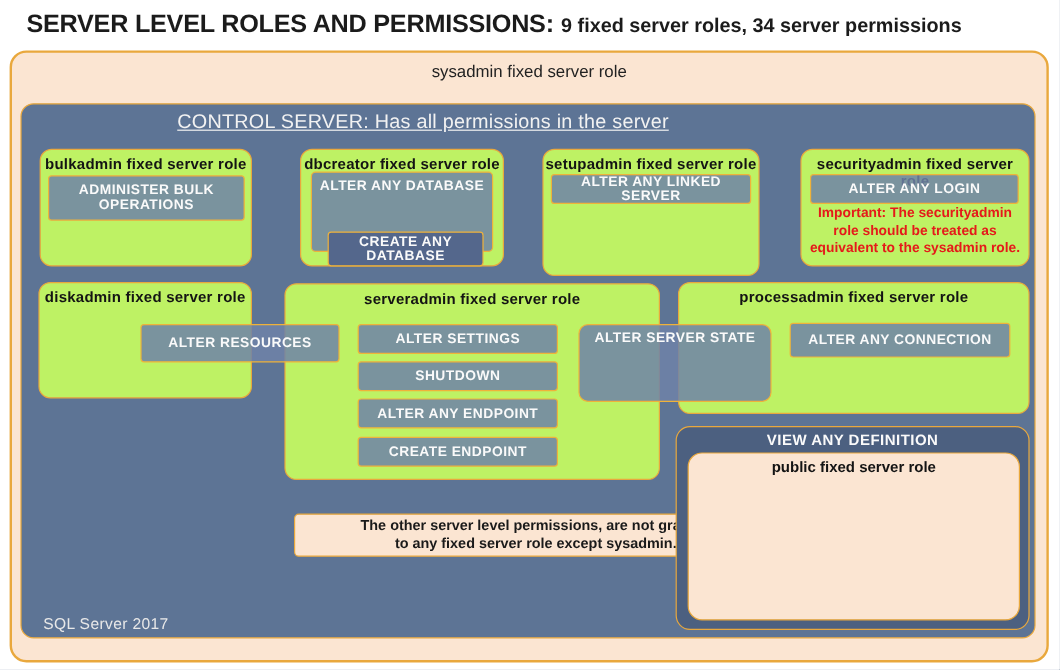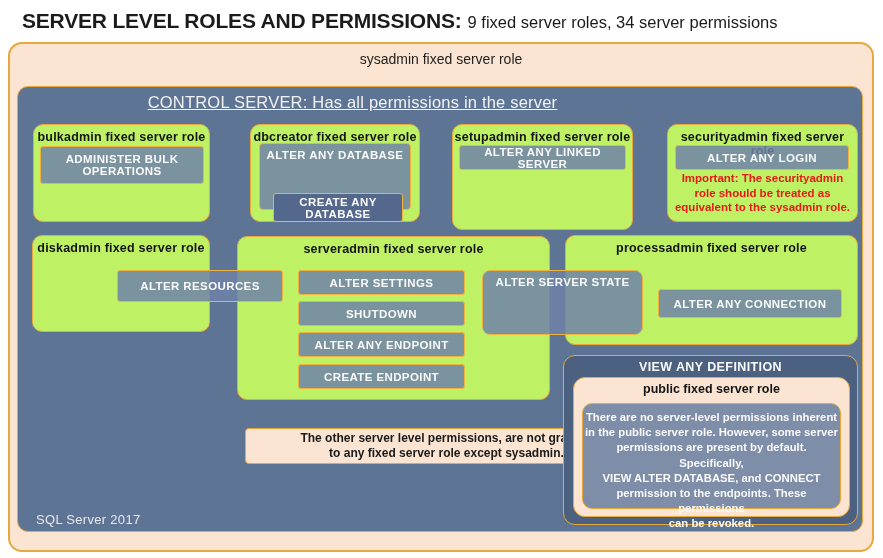--- a/index.html
+++ b/index.html
@@ -8,21 +8,21 @@
     width:883px;height:558px;
     background:#ffffff;
     font-family:"Liberation Sans",sans-serif;
     overflow:hidden;
   }
   .abs{position:absolute;box-sizing:border-box;}
 
   
   .title-line{left:22px;top:5px;width:850px;height:32px;line-height:32px;white-space:nowrap;color:#1b1b1b;}
   .title-main{font-size:21px;font-weight:700;letter-spacing:-0.2px;}
-  .title-sub{font-size:16.5px;font-weight:400;margin-left:6px;}
+  .title-sub{font-size:16.5px;font-weight:700;margin-left:6px;}
 
   
   .sysadmin-box{
     left:8px;top:42px;width:866px;height:510px;
     background:#FBE5D2;border:2px solid #E9A83D;border-radius:14px;
   }
   .sysadmin-label{left:8px;top:51px;width:866px;text-align:center;font-size:14px;color:#222;}
   .control-box{
     left:17px;top:86px;width:846px;height:446px;
     background:#5D7495;border:1.5px solid #E9A83D;border-radius:11px;
@@ -143,33 +143,27 @@
   <div class="abs perm-btn" style="left:298px;top:301px;width:167px;height:25px;">SHUTDOWN</div>
   <div class="abs perm-btn" style="left:298px;top:332px;width:167px;height:25px;">ALTER ANY ENDPOINT</div>
   <div class="abs perm-btn" style="left:298px;top:364px;width:167px;height:25px;">CREATE ENDPOINT</div>
   <div class="abs perm-outer" style="left:482px;top:270px;width:161px;height:65px;border-radius:8px;">
     <div class="outer-label">ALTER SERVER STATE</div>
   </div>
 
   <div class="abs role-box" style="left:565px;top:235px;width:293px;height:110px;">
     <div class="role-title">processadmin  fixed server role</div>
   </div>
-  <div class="abs perm-btn" style="left:658px;top:269px;width:184px;height:29px;margin-top:20px;">ALTER ANY CONNECTION</div>
+  <div class="abs perm-btn" style="left:658px;top:269px;width:184px;height:29px;">ALTER ANY CONNECTION</div>
 
   <div class="abs note-box">The other server level permissions,  are not granted
 to any fixed server role except sysadmin.</div>
 
   <div class="abs vad-box">
     <div class="abs vad-label">VIEW ANY DEFINITION</div>
     <div class="abs public-box">
       <div class="abs public-title">public fixed server role</div>
-      <div class="abs public-body-box">There are no server-level permissions inherent
-in the public server role. However, some server
-permissions are present by default. Specifically,
-VIEW ALTER DATABASE, and CONNECT
-permission to the endpoints. These permissions
-can be revoked.</div>
     </div>
   </div>
 
   <div class="abs footer-label">SQL Server  2017</div>
 
 </div>
 
 </body></html>

